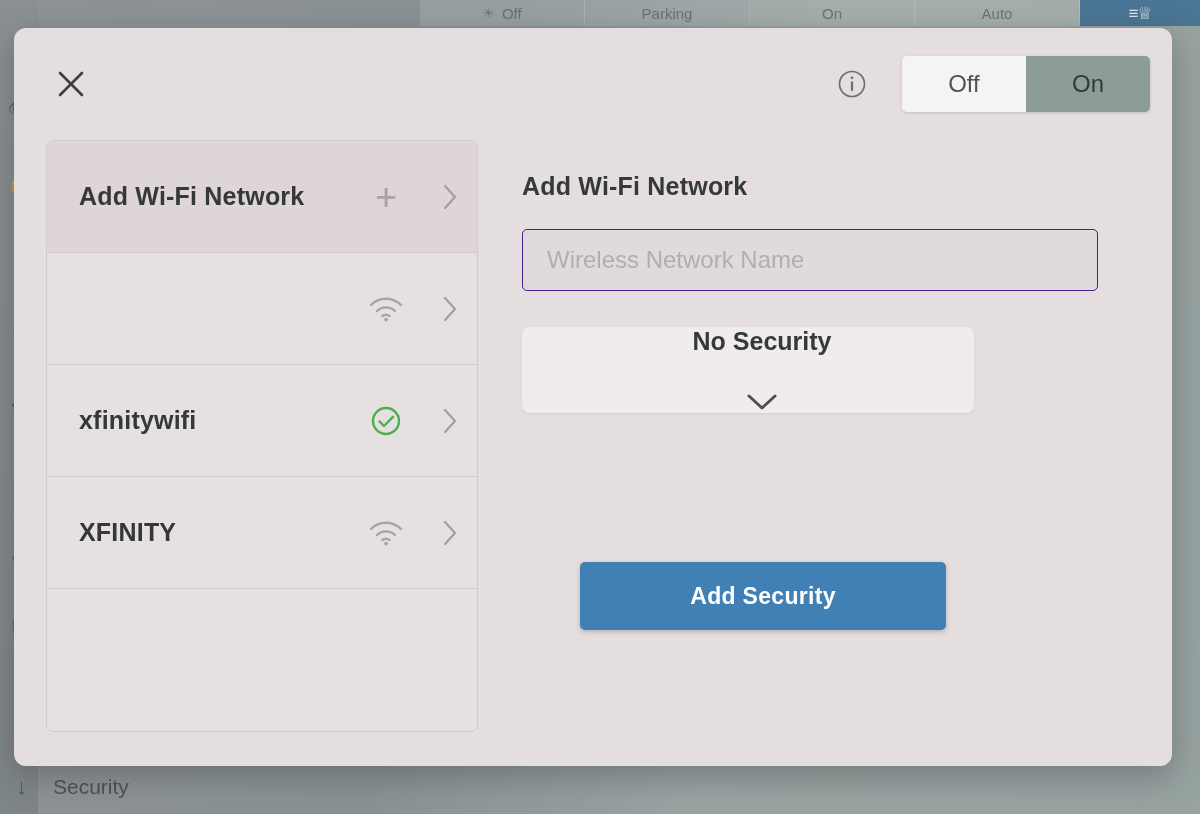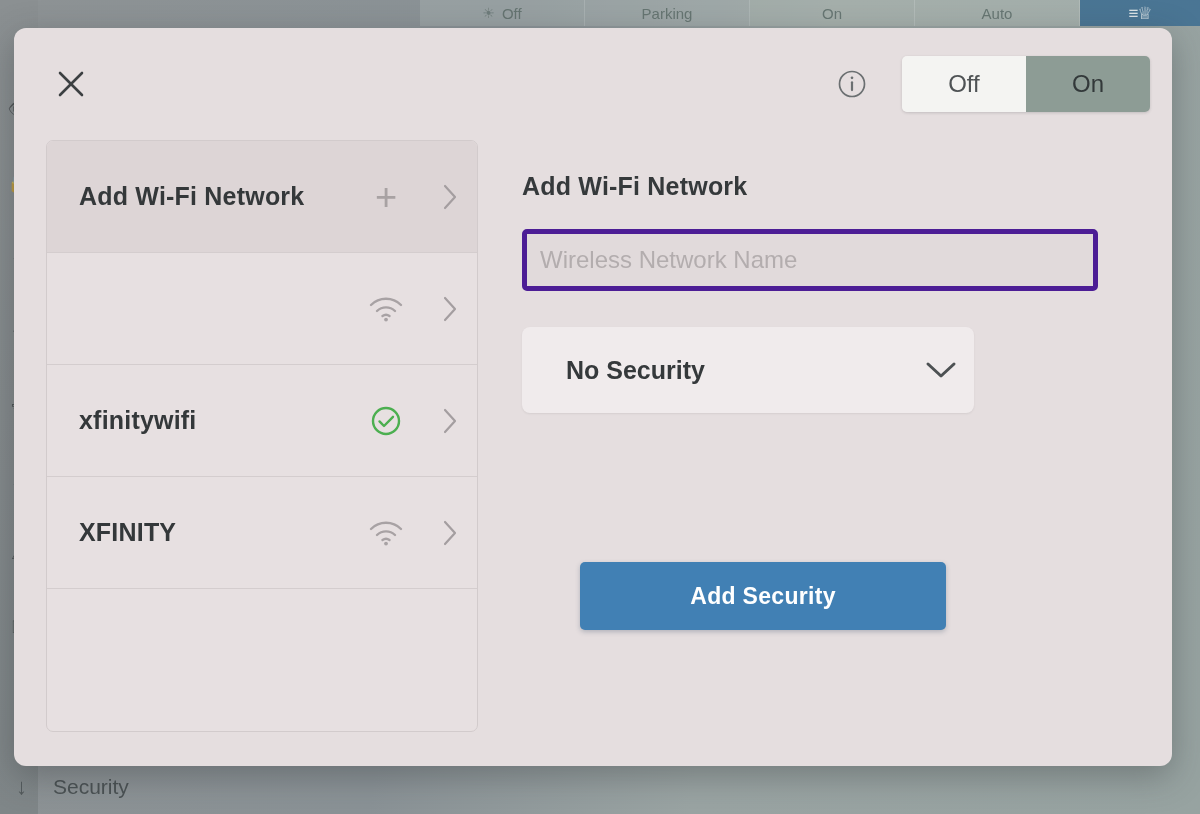--- a/index.html
+++ b/index.html
@@ -214,42 +214,43 @@
     font-size: 25px;
     font-weight: 600;
     color: #35393b;
     letter-spacing: .2px;
     margin-bottom: 28px;
   }
   .ssid-input {
     display: block;
     width: 576px;
     height: 62px;
-    border: 5px solid #4c1d95;
+    border: 1px solid #4c1d95;
     border-radius: 5px;
     background: #e1dadb;
-    padding: 0 13px;
+    padding: 0 24px;
     font-size: 24px;
     font-family: "Liberation Sans", sans-serif;
     color: #0f766e;
     outline: none;
   }
   .ssid-input::placeholder { color: #b3adae; }
 
   .security-select {
     margin-top: 36px;
     width: 452px;
     height: 86px;
     background: #f0ebec;
     border-radius: 8px;
     display: flex;
     align-items: center;
     padding: 0 16px 0 44px;
     cursor: pointer;
     box-shadow: 0 1px 2px rgba(80,78,80,.10);
+    flex-direction: column;
   }
   .security-value {
     flex: 1 1 auto;
     font-size: 25px;
     font-weight: 600;
     color: #35393b;
   }
   .chev-down { color: #4d5153; display: flex; align-items: center; }
 
   .add-btn {

